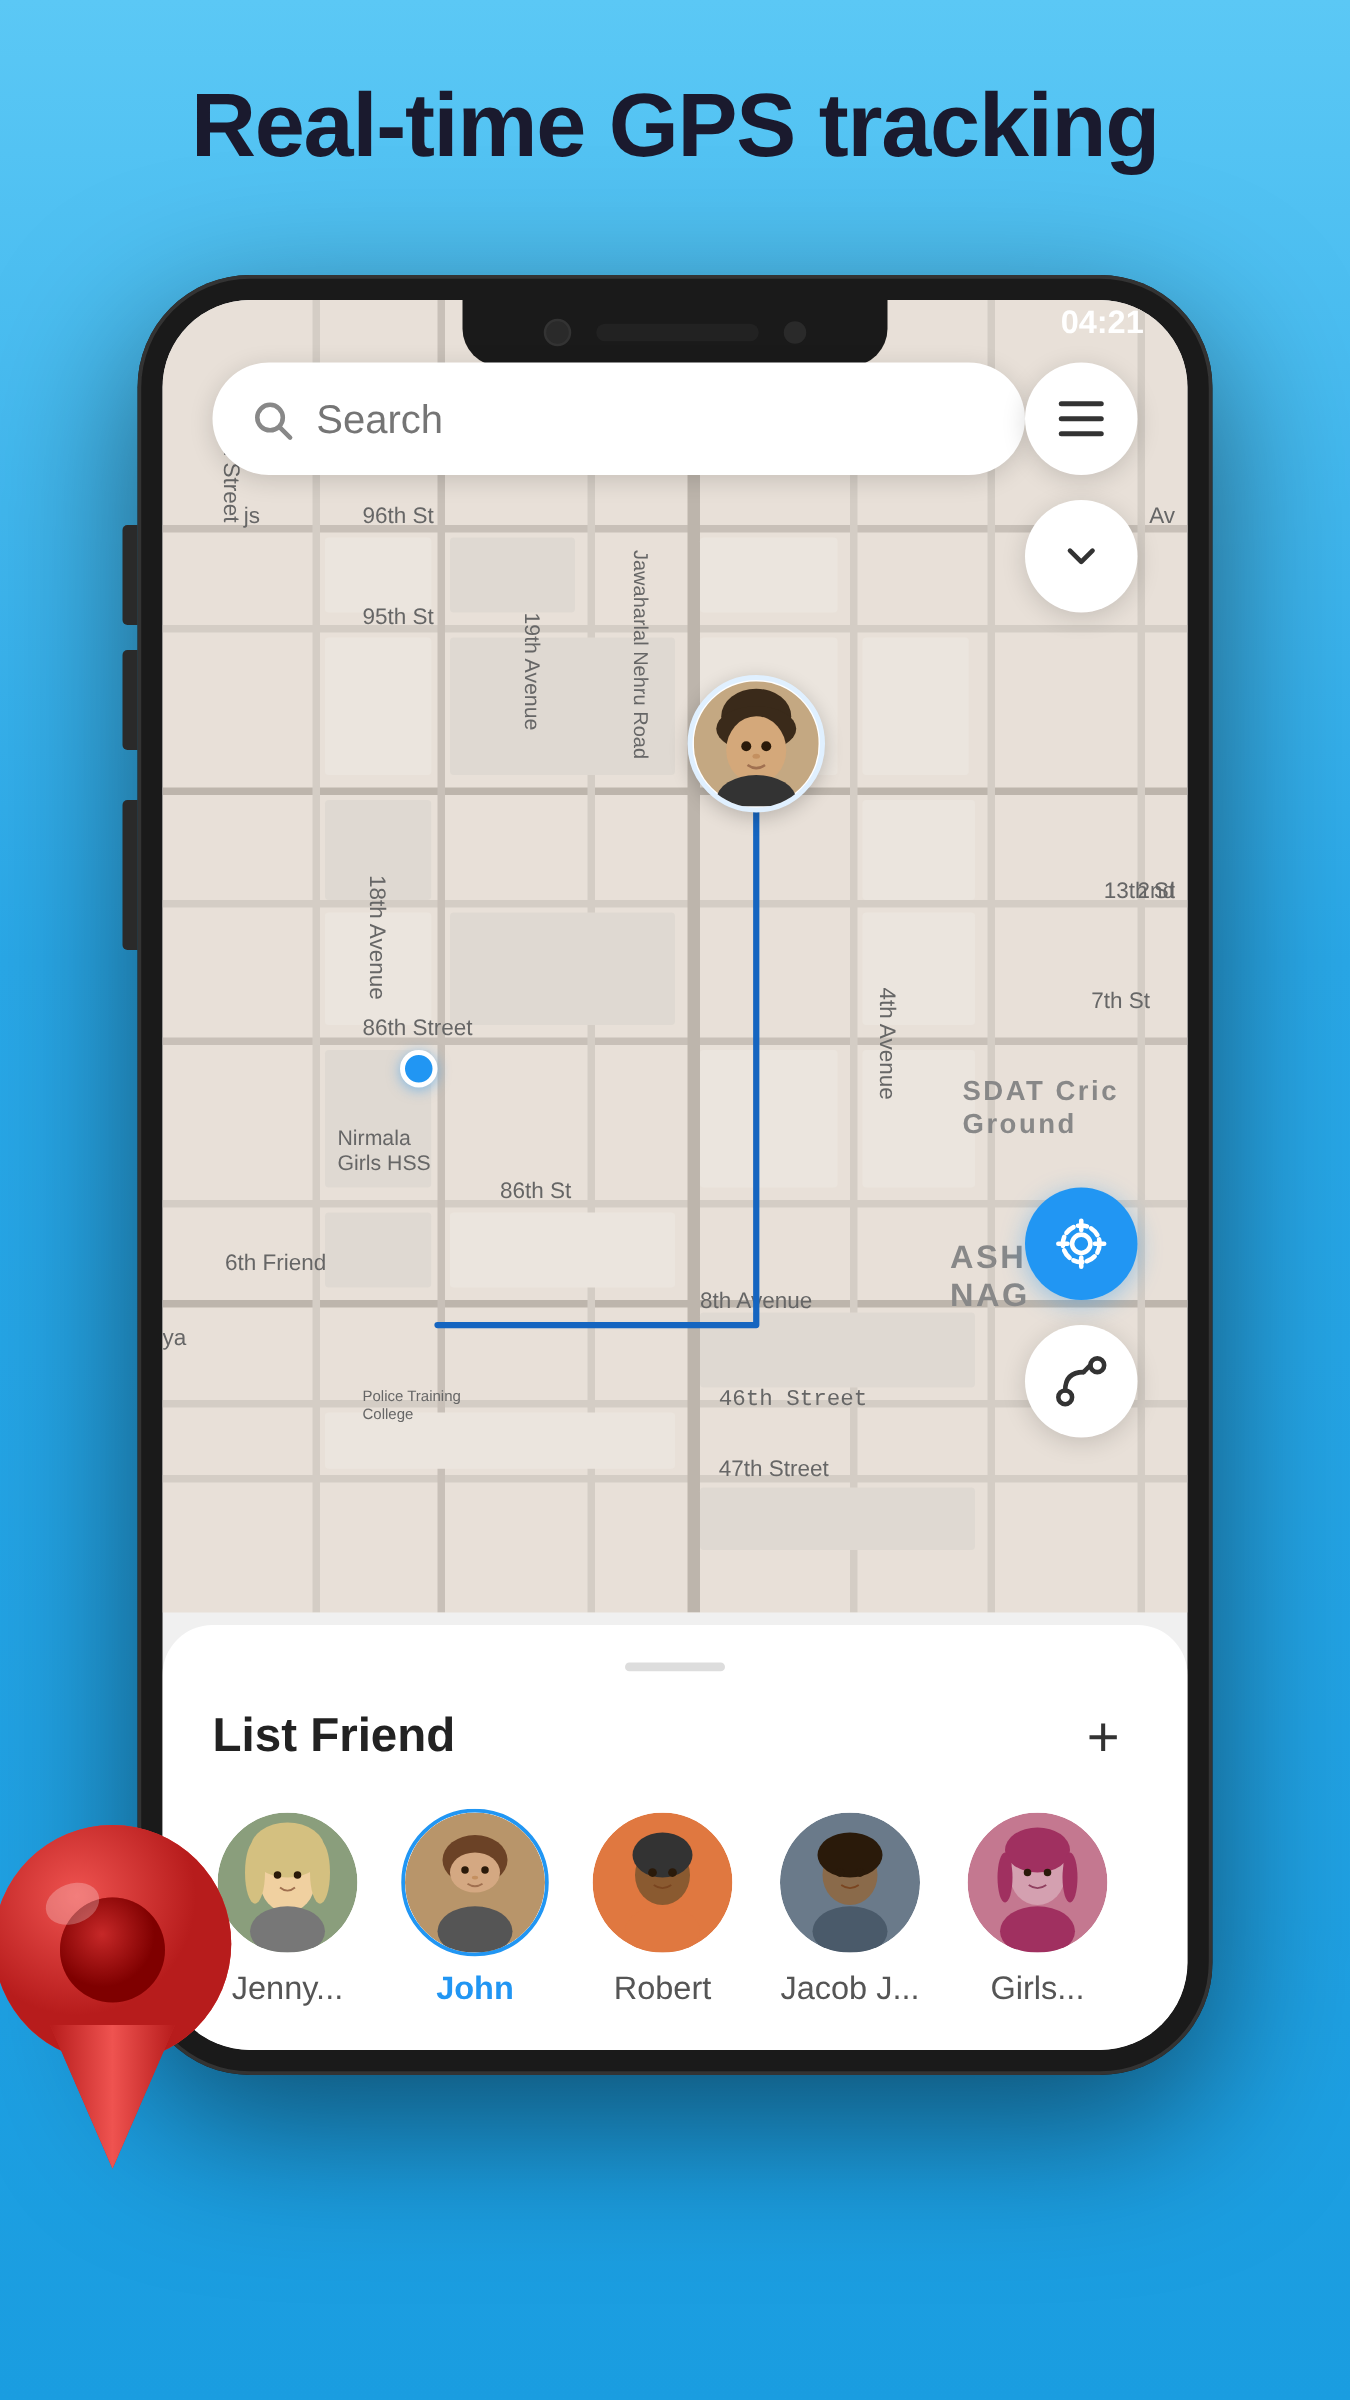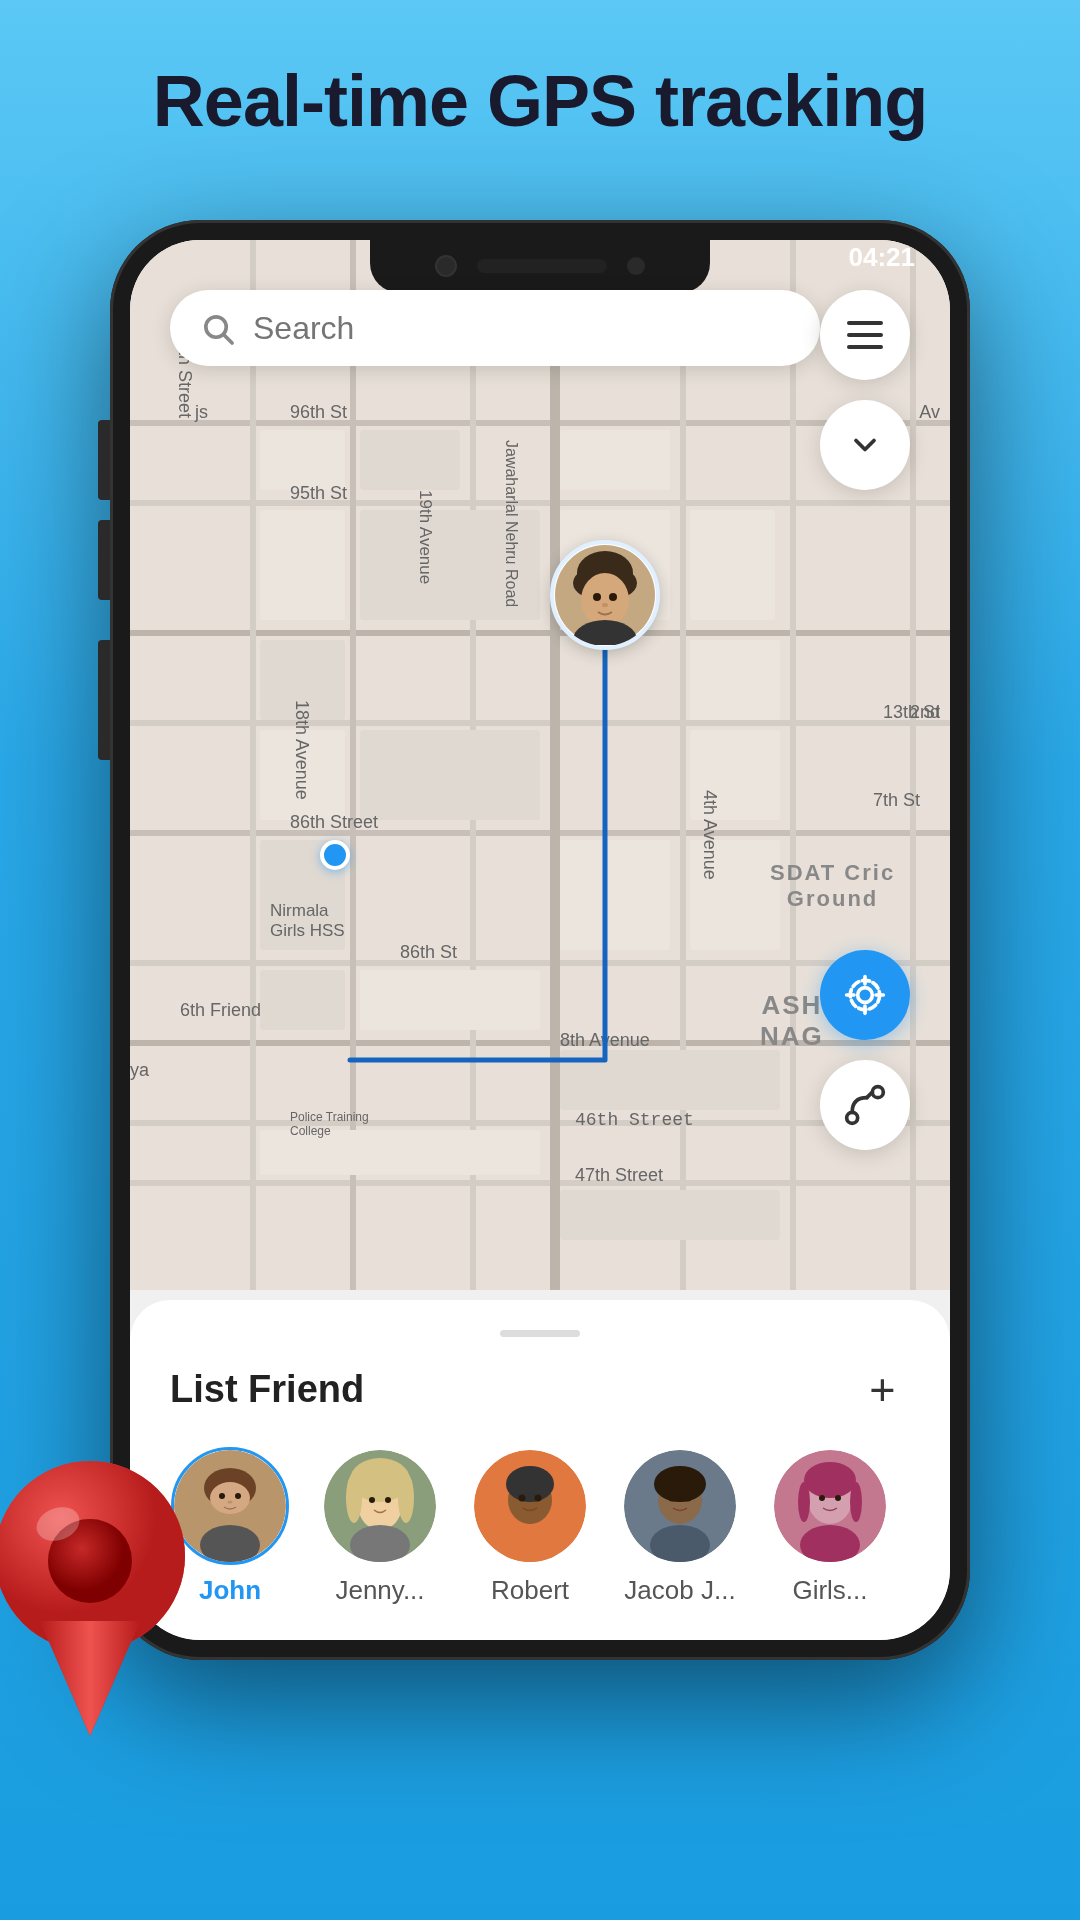--- a/index.html
+++ b/index.html
@@ -142,21 +142,21 @@
     }
 
     .map-block.dark { background: #dfd9d2; }
 
     
     .search-bar {
       position: absolute;
       top: 50px;
       left: 40px;
       right: 130px;
-      height: 76px;
+      height: 90px;
       background: white;
       border-radius: 50px;
       display: flex;
       align-items: center;
       padding: 0 30px;
       box-shadow: 0 4px 20px rgba(0,0,0,0.15);
       z-index: 30;
     }
 
     .search-icon {
@@ -387,21 +387,20 @@
       left: -20px;
       z-index: 50;
     }
 
     .map-area-label {
       position: absolute;
       font-size: 26px;
       font-weight: 700;
       color: #888;
       letter-spacing: 2px;
-      text-align: center;
     }
 
     .side-button-left {
       position: absolute;
       left: -12px;
       width: 12px;
       border-radius: 4px 0 0 4px;
       background: #2a2a2a;
     }
   </style>
@@ -606,51 +605,51 @@
       <div class="bottom-header">
         <span class="list-friend-title">List Friend</span>
         <div class="add-button">
           <span class="add-icon">+</span>
         </div>
       </div>
 
       <div class="friends-list">
 
         <div class="friend-item">
+          <div class="friend-avatar">
+            <svg width="112" height="112" viewBox="0 0 112 112">
+              <circle cx="56" cy="56" r="56" fill="#8a9e7c"></circle>
+              <ellipse cx="56" cy="55" rx="22" ry="25" fill="#f0d0a0"></ellipse>
+              <ellipse cx="56" cy="30" rx="30" ry="22" fill="#d4c080"></ellipse>
+              <ellipse cx="30" cy="48" rx="8" ry="25" fill="#d4c080"></ellipse>
+              <ellipse cx="82" cy="48" rx="8" ry="25" fill="#d4c080"></ellipse>
+              <ellipse cx="48" cy="50" rx="3" ry="3" fill="#2a1a0a"></ellipse>
+              <ellipse cx="64" cy="50" rx="3" ry="3" fill="#2a1a0a"></ellipse>
+              <path d="M 50 60 Q 56 65 62 60" stroke="#a07050" stroke-width="1.5" fill="none"></path>
+              <ellipse cx="56" cy="95" rx="30" ry="20" fill="#777"></ellipse>
+            </svg>
+          </div>
+          <span class="friend-name">Jenny...</span>
+        </div>
+
+        <div class="friend-item">
           <div class="friend-avatar active">
             <svg width="112" height="112" viewBox="0 0 112 112">
               <circle cx="56" cy="56" r="56" fill="#b8956a"></circle>
               <ellipse cx="56" cy="40" rx="22" ry="22" fill="#c4a17a"></ellipse>
               <ellipse cx="56" cy="38" rx="26" ry="20" fill="#6B4226"></ellipse>
               <ellipse cx="56" cy="48" rx="20" ry="16" fill="#d4a882"></ellipse>
               <ellipse cx="48" cy="46" rx="3" ry="3" fill="#2a1a0a"></ellipse>
               <ellipse cx="64" cy="46" rx="3" ry="3" fill="#2a1a0a"></ellipse>
               <ellipse cx="56" cy="52" rx="2.5" ry="1.5" fill="#c49060"></ellipse>
               <path d="M 50 57 Q 56 61 62 57" stroke="#a07050" stroke-width="1.5" fill="none"></path>
               <ellipse cx="56" cy="95" rx="30" ry="20" fill="#555"></ellipse>
             </svg>
           </div>
           <span class="friend-name active">John</span>
-        </div>
-
-        <div class="friend-item">
-          <div class="friend-avatar">
-            <svg width="112" height="112" viewBox="0 0 112 112">
-              <circle cx="56" cy="56" r="56" fill="#8a9e7c"></circle>
-              <ellipse cx="56" cy="55" rx="22" ry="25" fill="#f0d0a0"></ellipse>
-              <ellipse cx="56" cy="30" rx="30" ry="22" fill="#d4c080"></ellipse>
-              <ellipse cx="30" cy="48" rx="8" ry="25" fill="#d4c080"></ellipse>
-              <ellipse cx="82" cy="48" rx="8" ry="25" fill="#d4c080"></ellipse>
-              <ellipse cx="48" cy="50" rx="3" ry="3" fill="#2a1a0a"></ellipse>
-              <ellipse cx="64" cy="50" rx="3" ry="3" fill="#2a1a0a"></ellipse>
-              <path d="M 50 60 Q 56 65 62 60" stroke="#a07050" stroke-width="1.5" fill="none"></path>
-              <ellipse cx="56" cy="95" rx="30" ry="20" fill="#777"></ellipse>
-            </svg>
-          </div>
-          <span class="friend-name">Jenny...</span>
         </div>
 
         <div class="friend-item">
           <div class="friend-avatar">
             <svg width="112" height="112" viewBox="0 0 112 112">
               <circle cx="56" cy="56" r="56" fill="#e07840"></circle>
               <ellipse cx="56" cy="50" rx="22" ry="24" fill="#8a5a30"></ellipse>
               <ellipse cx="56" cy="34" rx="24" ry="18" fill="#333"></ellipse>
               <ellipse cx="48" cy="48" rx="3.5" ry="3.5" fill="#2a1a0a"></ellipse>
               <ellipse cx="64" cy="48" rx="3.5" ry="3.5" fill="#2a1a0a"></ellipse>

